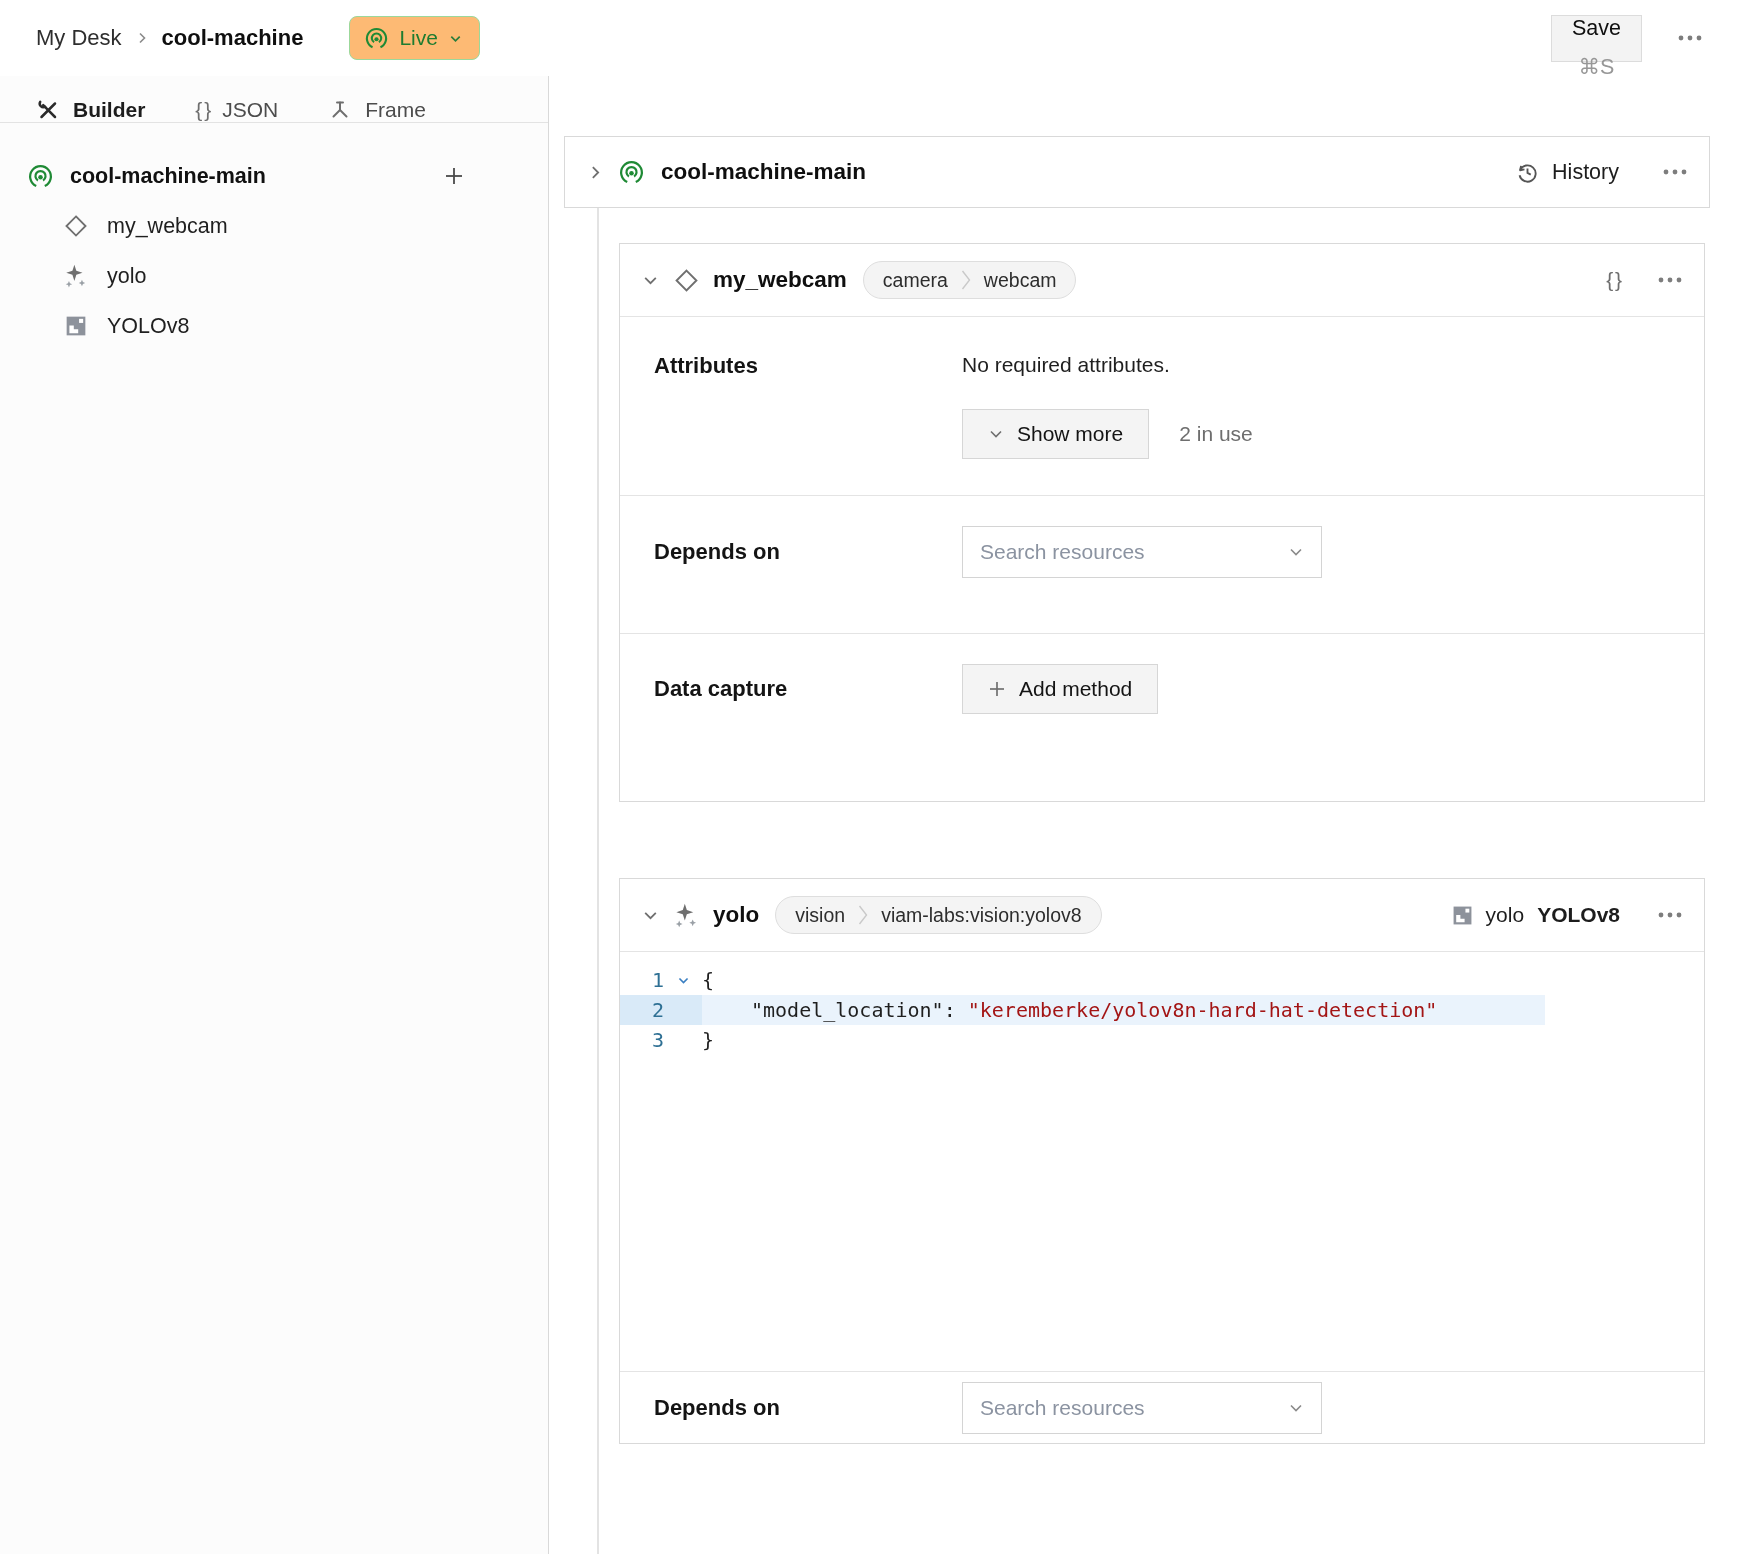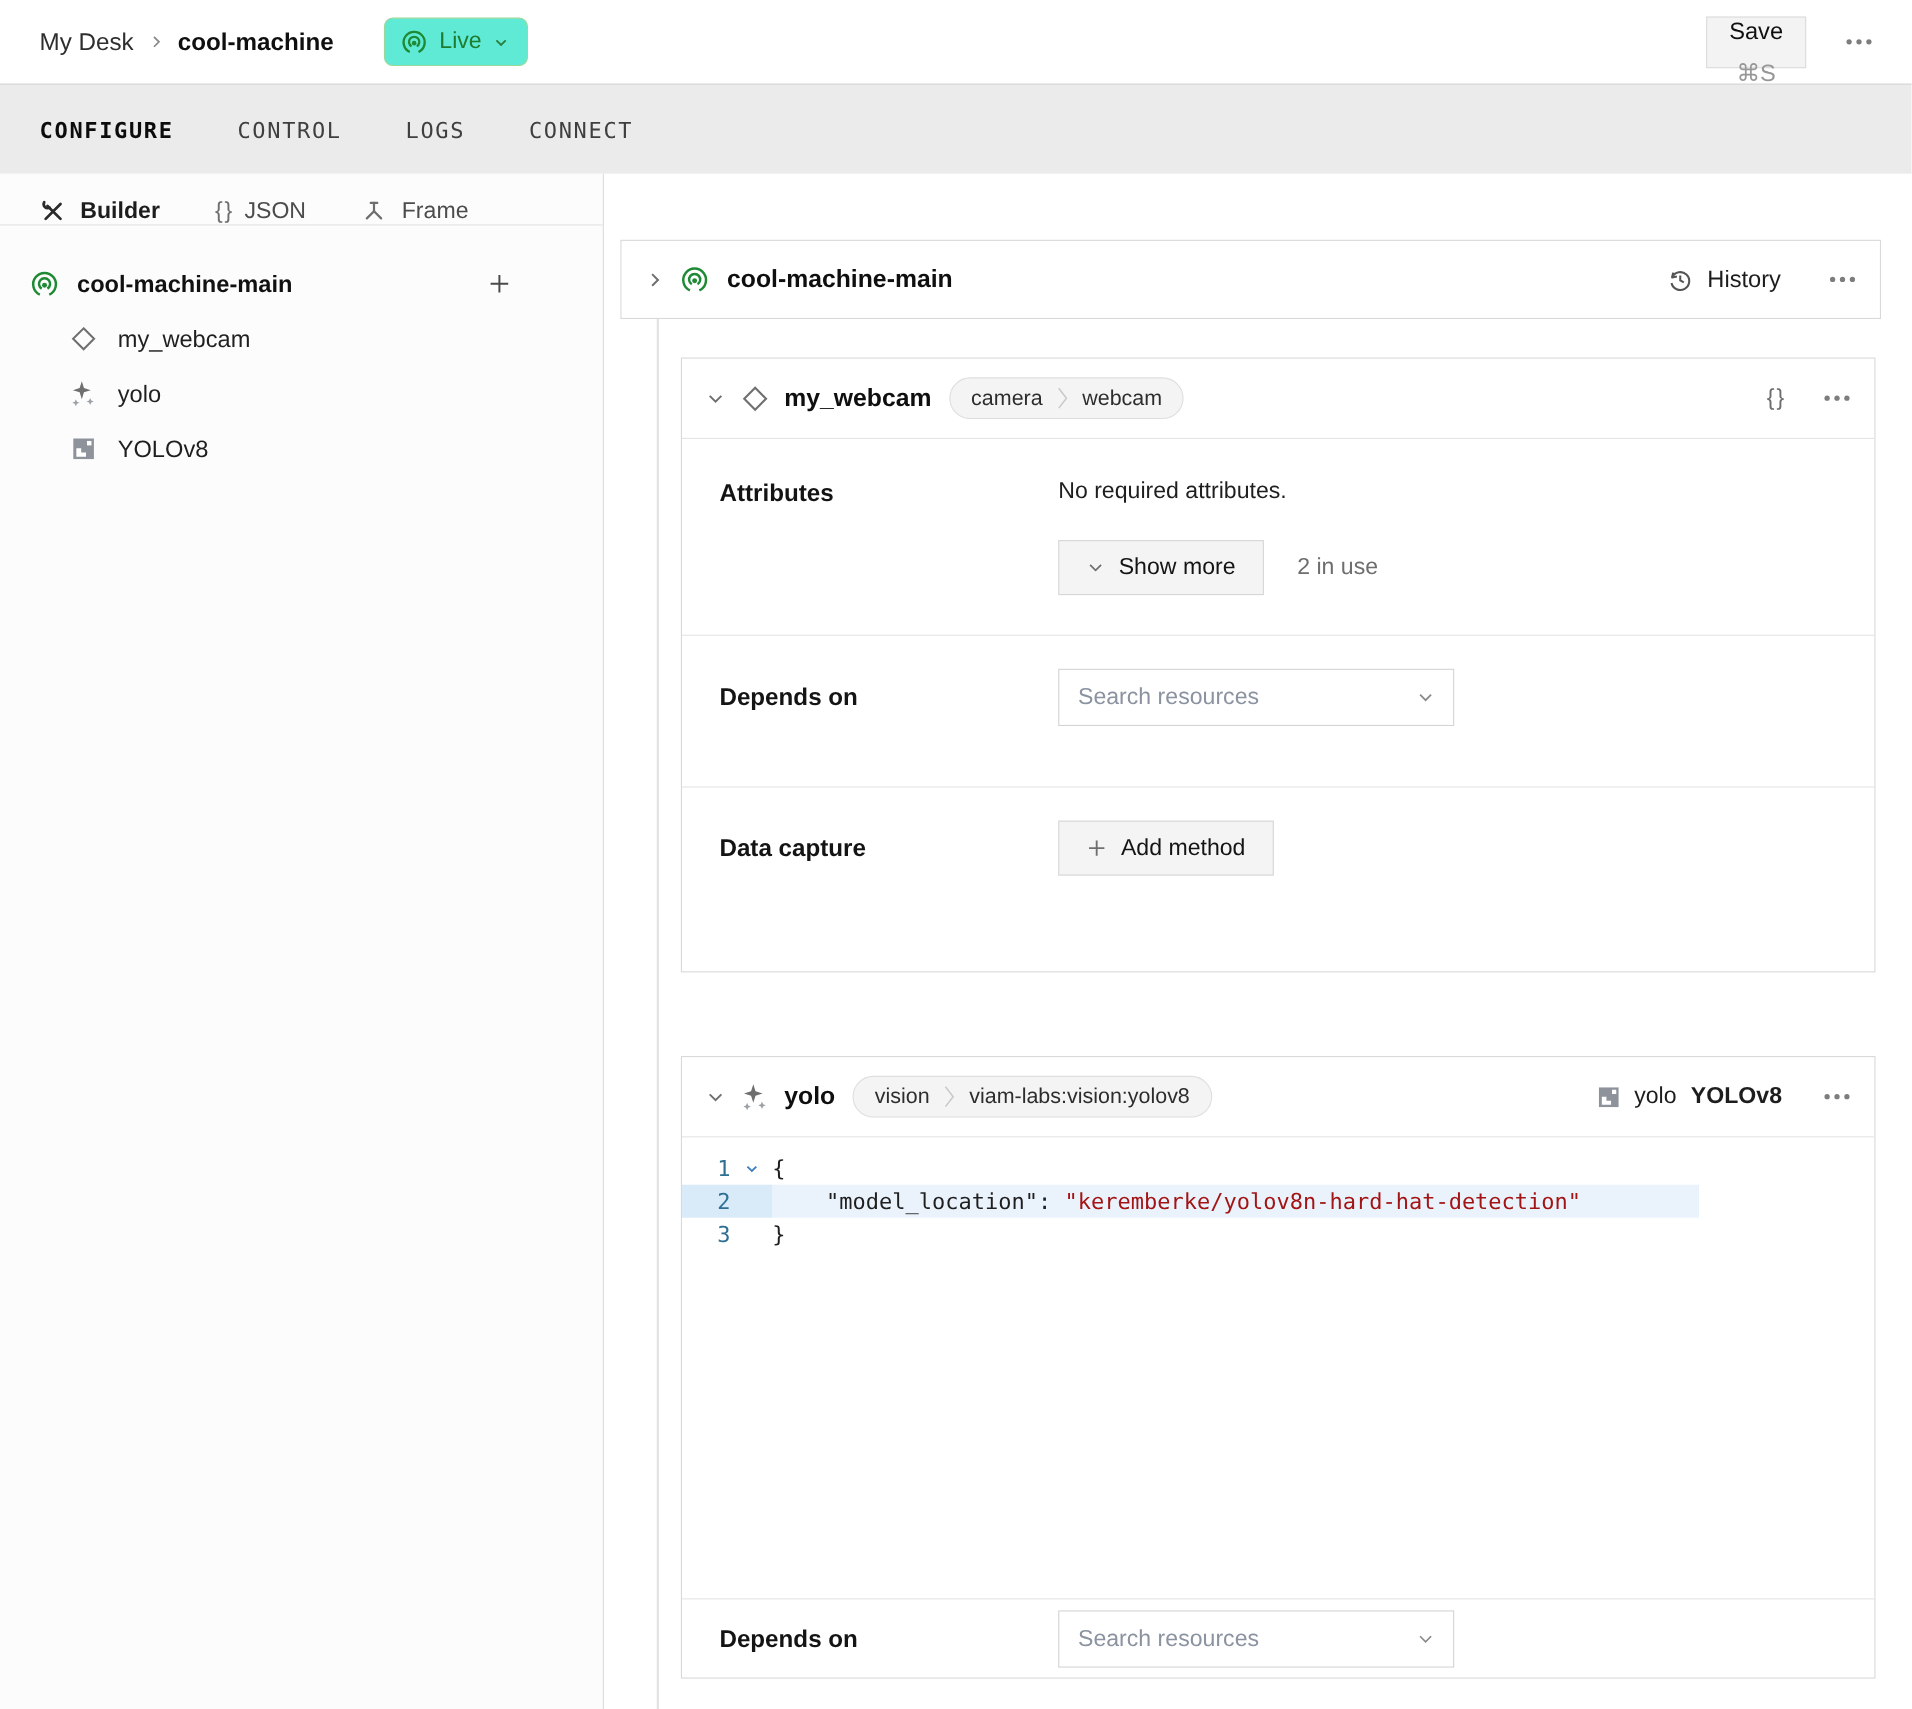--- a/index.html
+++ b/index.html
@@ -5,21 +5,21 @@
   * { box-sizing: border-box; }
   html,body { margin:0; padding:0; background:#ffffff; }
   body { font-family:"Liberation Sans", sans-serif; color:#1c1c1c; }
   .app { width:1738px; height:1554px; overflow:hidden; display:flex; flex-direction:column; background:#fff; }
 
   
   .topbar { height:76px; flex:0 0 auto; display:flex; align-items:center; padding:0 20px 0 36px; background:#fff; }
   .crumb-parent { font-size:22px; color:#2e2e2e; }
   .crumb-sep { margin:0 12px; display:flex; align-items:center; }
   .crumb-current { font-size:22px; font-weight:bold; color:#0f0f0f; }
-  .live-pill { margin-left:46px; height:44px; padding:0 16px 0 14px; border:1px solid #9bd89b; background:#5eead4; border-radius:8px; display:flex; align-items:center; gap:10px; color:#1e7c30; font-size:21px; cursor:pointer; }
+  .live-pill { margin-left:46px; height:44px; padding:0 16px 0 14px; border:1px solid #9bd89b; background:#fdba74; border-radius:8px; display:flex; align-items:center; gap:10px; color:#1e7c30; font-size:21px; cursor:pointer; }
   .spacer { flex:1; }
   .save-btn { height:47px; padding:0 20px; background:#f3f3f3; border:1px solid #dcdcdc; display:flex; align-items:center; gap:13px; font-size:21.5px; color:#0f0f0f; cursor:pointer;flex-direction:column; }
   .save-shortcut { color:#979797; }
   .topbar-dots { margin:0 16px 0 36px; display:flex; align-items:center; cursor:pointer; }
 
   
   .tabbar { height:82px; flex:0 0 auto; background:#ebebeb; border-top:1px solid #d6d6d6; display:flex; align-items:center; padding:0 36px; gap:58px; font-family:"DejaVu Sans Mono", monospace; font-size:20px; letter-spacing:1.5px; color:#3f3f3f; }
   .tab { cursor:pointer; }
   .tab.active { font-weight:bold; color:#0c0c0c; }
 
@@ -129,26 +129,20 @@
 
     <span class="topbar-dots">
       <svg width="24" height="6" viewBox="0 0 24 6" fill="#7d7d7d">
           <circle cx="3" cy="3" r="2.4"></circle>
           <circle cx="12" cy="3" r="2.4"></circle>
           <circle cx="21" cy="3" r="2.4"></circle>
         </svg>
     </span>
   </header>
 
-  <nav class="tabbar">
-    <span class="tab active">CONFIGURE</span>
-    <span class="tab">CONTROL</span>
-    <span class="tab">LOGS</span>
-    <span class="tab">CONNECT</span>
-  </nav>
 
   <div class="content">
 
     <aside class="sidebar">
       <div class="modes">
         <span class="mode active">
           <span>
             <svg width="24" height="24" viewBox="0 0 24 24" fill="none" stroke="#2b2b2b" stroke-width="2.5" stroke-linecap="round">
               <path d="M7.2 7.2 L19 19"></path>
               <path d="M19 5.5 L5.5 19"></path>

